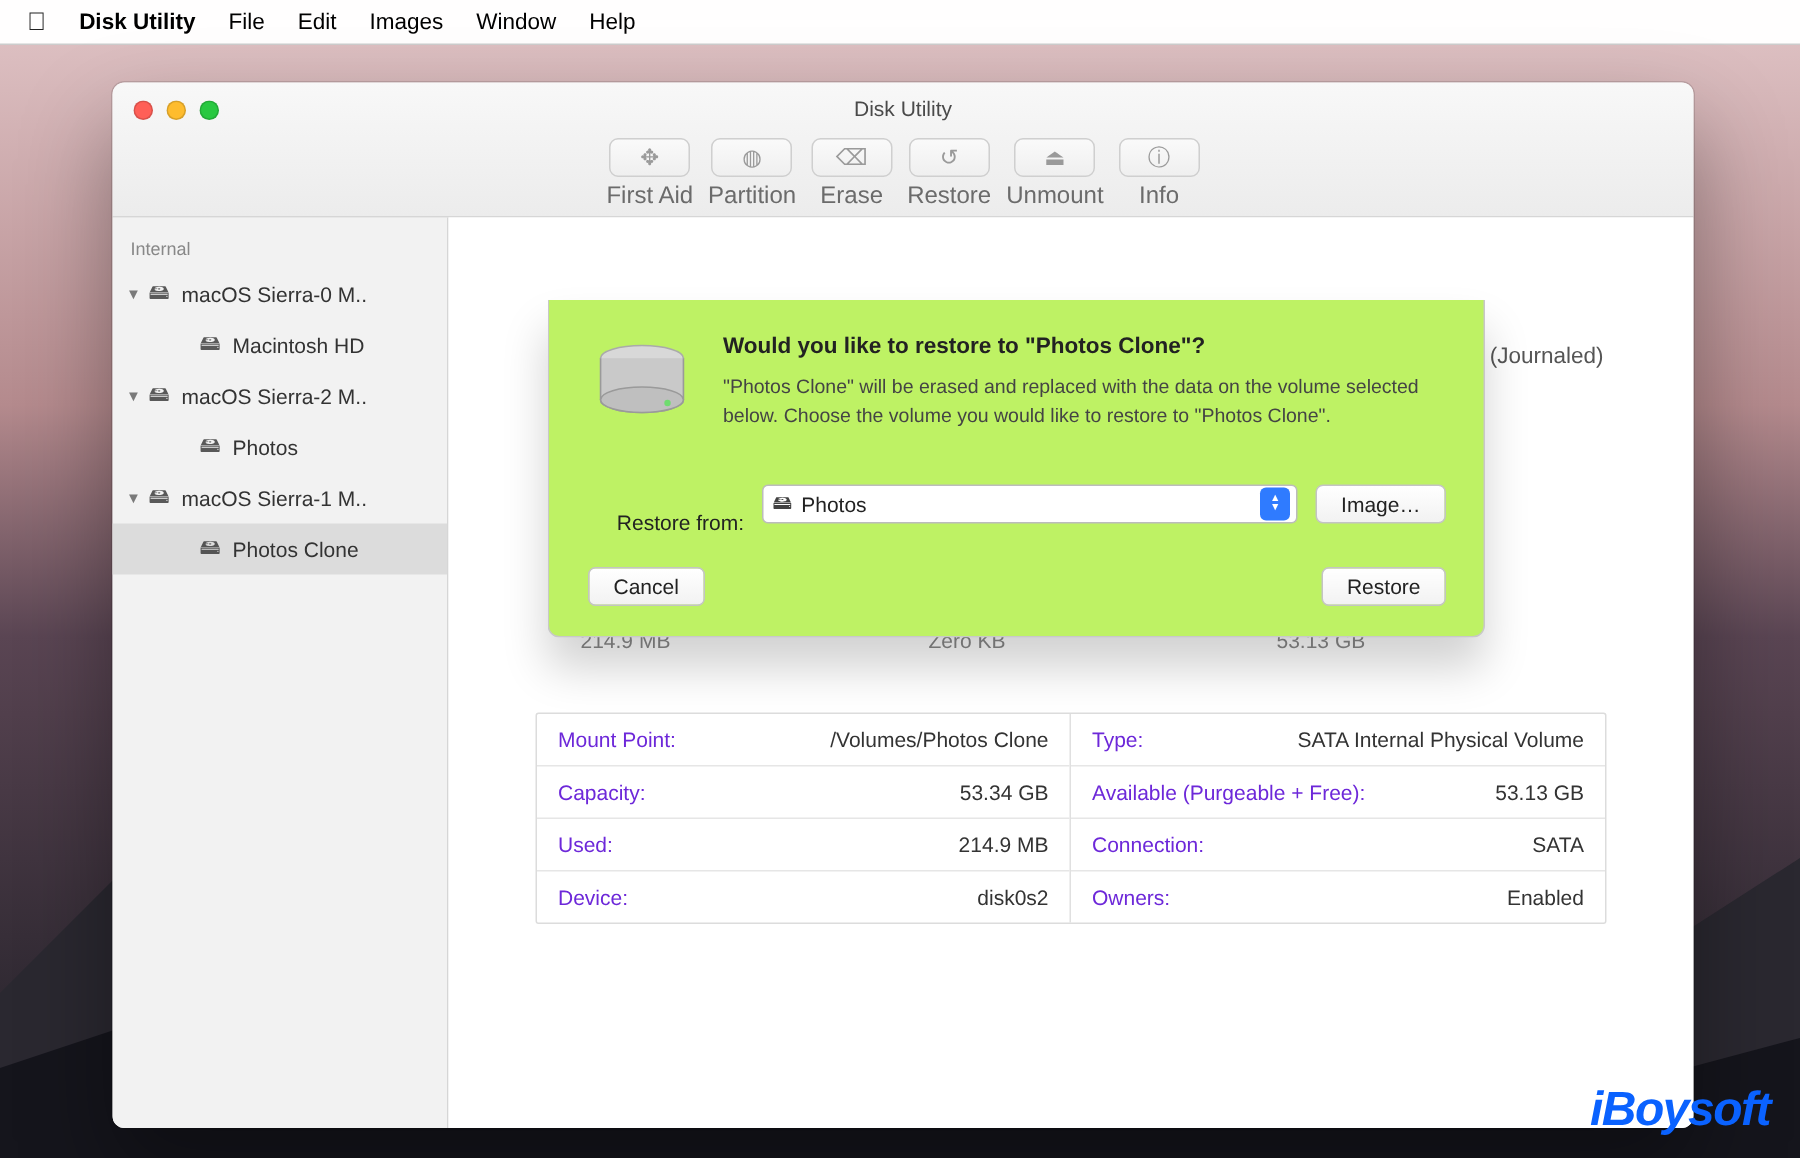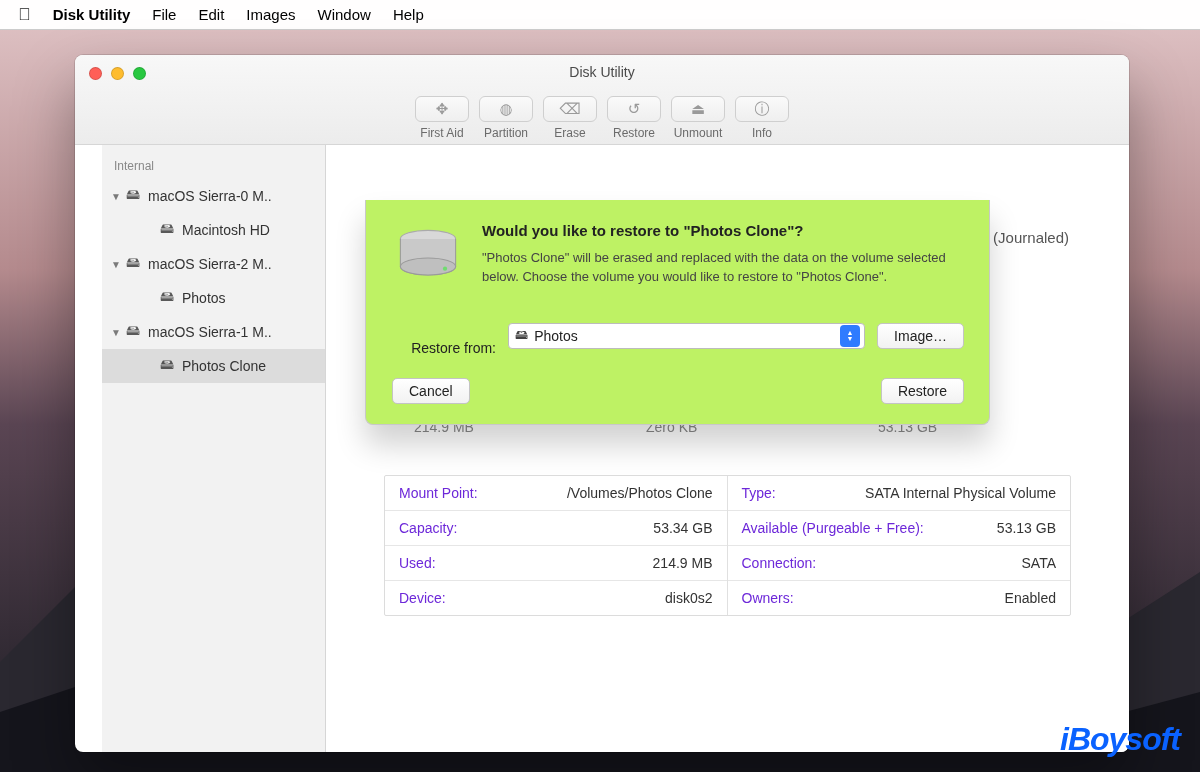--- a/index.html
+++ b/index.html
@@ -17,24 +17,24 @@
   
   .window { position:absolute; left:75px; top:55px; width:1054px; height:697px; background:#fff; border-radius:8px; box-shadow:0 30px 60px rgba(0,0,0,0.35),0 0 0 1px rgba(0,0,0,0.12); overflow:hidden; }
   .titlebar { height:90px; background:linear-gradient(#f8f8f8,#ececec); border-bottom:1px solid #d6d6d6; position:relative; }
   .traffic { position:absolute; top:12px; left:14px; display:flex; gap:9px; }
   .dot { width:13px; height:13px; border-radius:50%; border:1px solid rgba(0,0,0,0.15); }
   .dot.r{ background:#ff5f57;} .dot.y{ background:#febc2e;} .dot.g{ background:#28c840;}
   .wintitle { position:absolute; top:9px; left:0; right:0; text-align:center; font-size:14px; color:#4a4a4a; }
   .toolbar { position:absolute; bottom:4px; left:0; right:0; display:flex; justify-content:center; gap:10px; }
   .tbtn { display:flex; flex-direction:column; align-items:center; gap:4px; }
   .tbtn .iconbox { width:54px; height:26px; border:1px solid #cfcfcf; border-radius:6px; background:linear-gradient(#fafafa,#efefef); display:flex; align-items:center; justify-content:center; color:#9a9a9a; font-size:15px; }
-  .tbtn .lbl { font-size:12px; color:#6b6b6b; }
-
-  
-  .body { display:flex; height:calc(100% - 90px);padding-left:27px; }
+  .tbtn .lbl { font-size:16px; color:#6b6b6b; }
+
+  
+  .body { display:flex; height:calc(100% - 90px); }
   .sidebar { width:224px; background:#f2f2f2; border-right:1px solid #d6d6d6; padding-top:8px; }
   .section-label { font-size:12px; color:#888; padding:6px 10px 6px 12px; }
   .row { display:flex; align-items:center; height:34px; font-size:14px; color:#333; padding-left:6px; }
   .row.selected { background:#dcdcdc; }
   .tri { width:16px; text-align:center; color:#7a7a7a; font-size:10px; }
   .diskicon, .volicon { width:18px; text-align:center; font-size:14px; filter:grayscale(100%); opacity:.8; margin-right:6px; }
   .row.child { padding-left:40px; }
   .row.child .tri { visibility:hidden; }
   .row .name { white-space:nowrap; overflow:hidden; text-overflow:ellipsis; }
 

